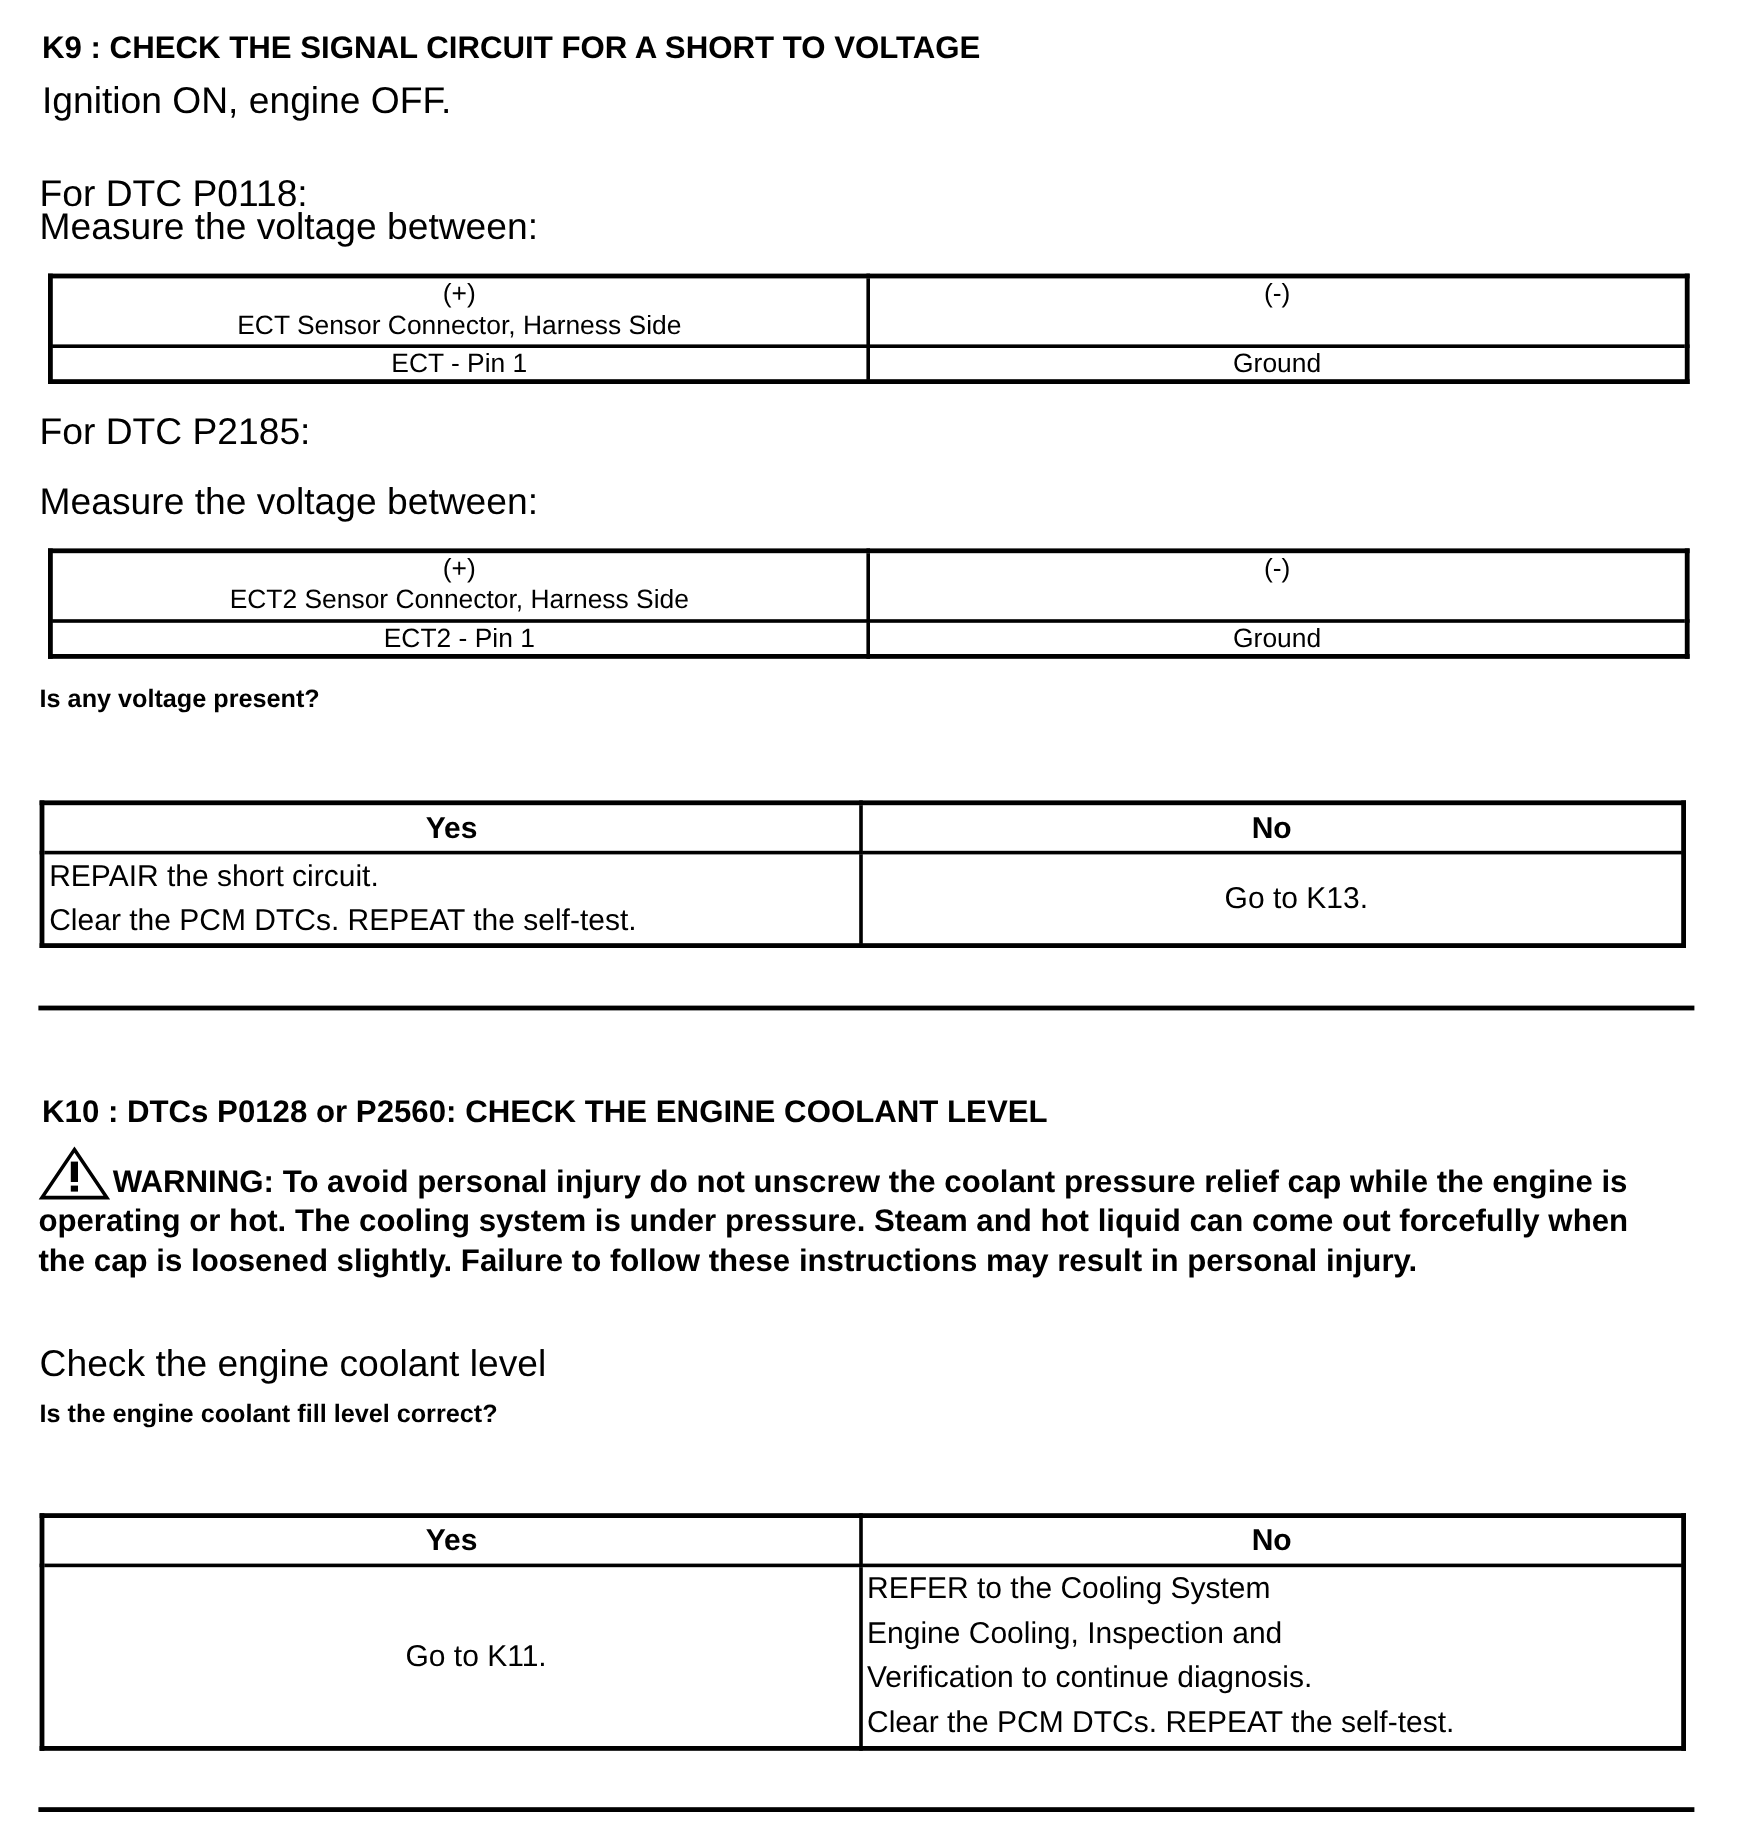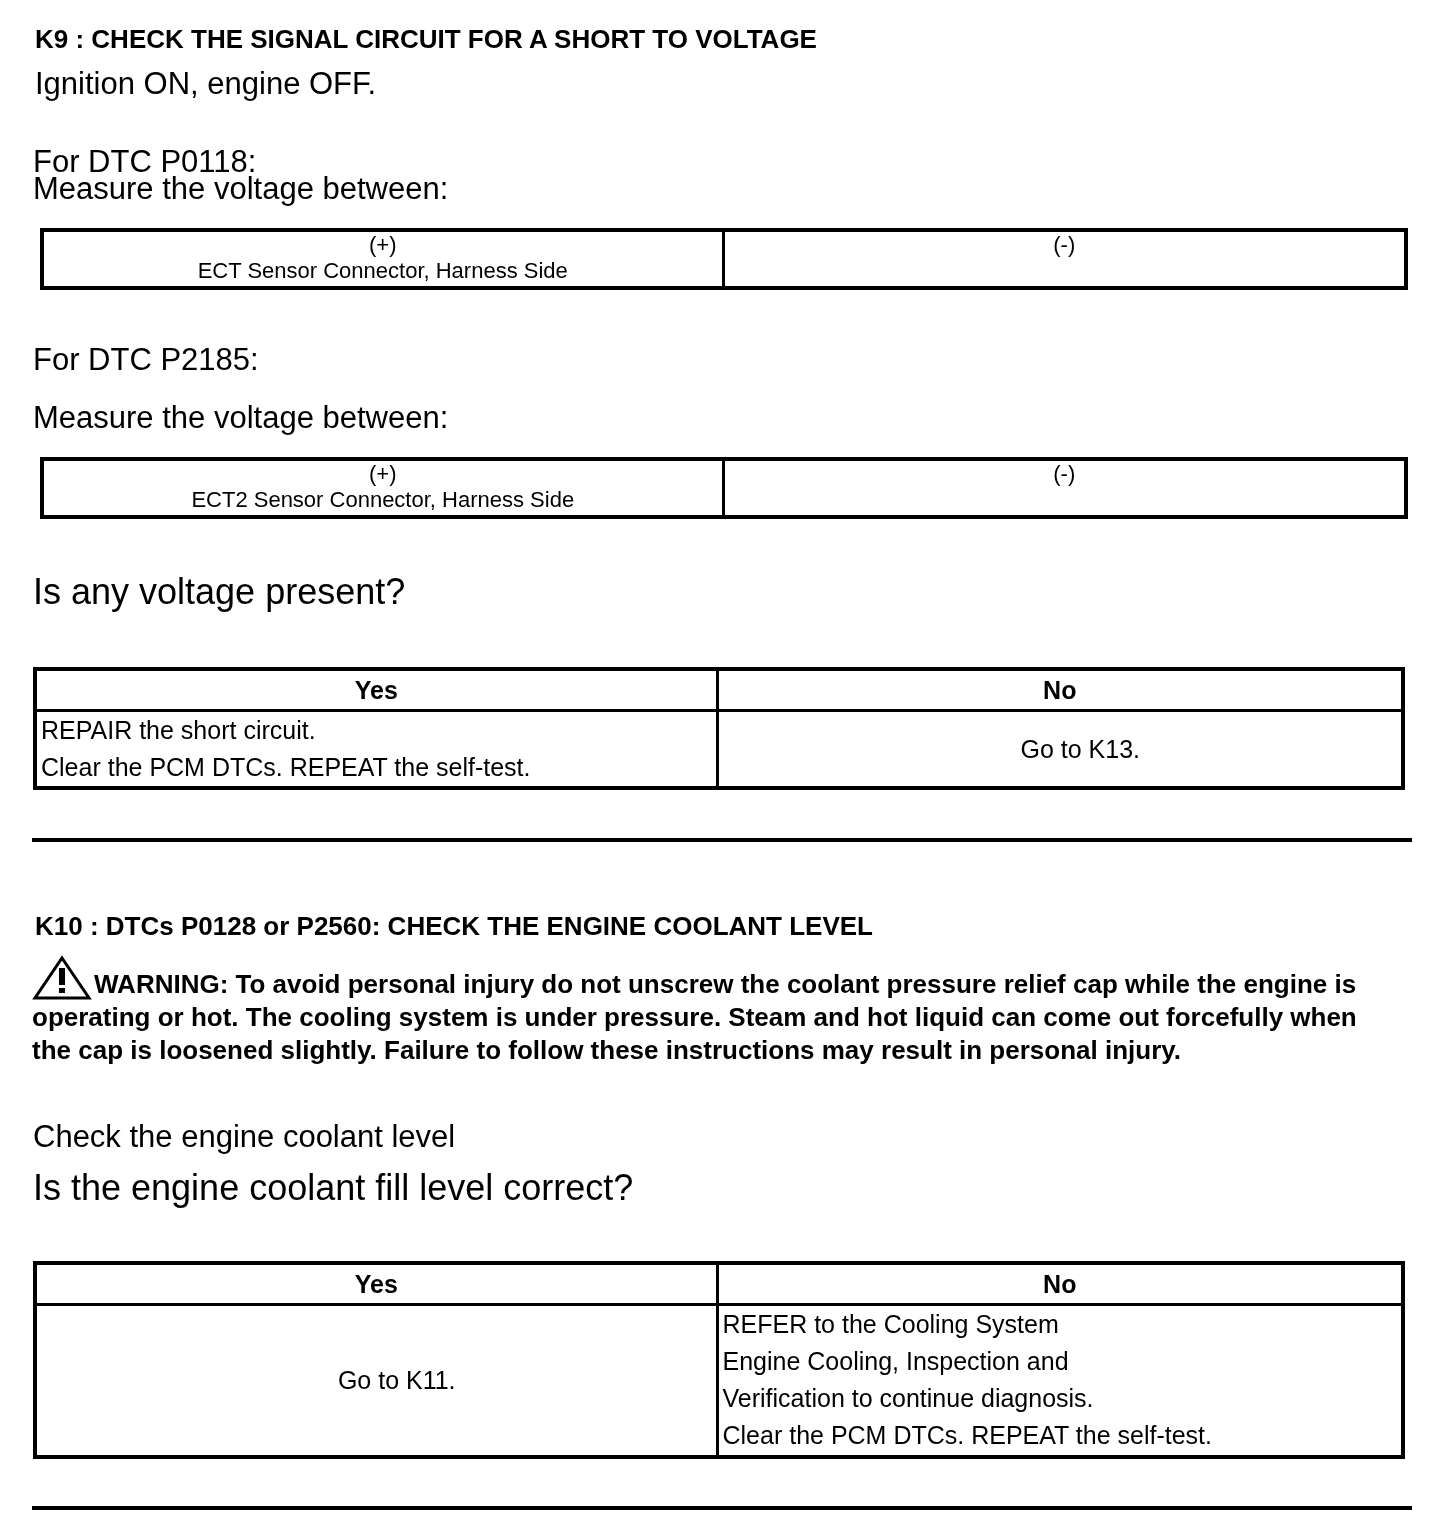--- a/index.html
+++ b/index.html
@@ -3,21 +3,21 @@
   <meta charset="utf-8">
   <style>
     html, body { margin: 0; padding: 0; background: #ffffff; }
     body {
       width: 1456px; height: 1536px; position: relative; overflow: hidden;
       font-family: "Liberation Sans", "DejaVu Sans", sans-serif; color: #000;
     }
     .abs { position: absolute; text-align: right; }
     .step-title { font-weight: bold; font-size: 26px; letter-spacing: 0px; white-space: nowrap; }
     .body-text { font-size: 31px; white-space: nowrap; }
-    .bold-q { font-size: 36px; font-weight: normal; white-space: nowrap; }
+    .bold-q { font-size: 21px; font-weight: bold; white-space: nowrap; }
     table.meas {
       position: absolute; border-collapse: collapse; table-layout: fixed;
       border: 4px solid #000;
     }
     table.meas td {
       border: 3px solid #000; text-align: center; font-size: 22px; padding: 0;
       line-height: 26px; vertical-align: top;
     }
     table.yn {
       position: absolute; border-collapse: collapse; table-layout: fixed;
@@ -49,40 +49,48 @@
   <tbody>
       <tr style="height:58px;">
     <td>
       <div>(+)</div>
       <div>ECT Sensor Connector, Harness Side</div>
     </td>
     <td>
       <div>(-)</div>
     </td>
   </tr>
+  <tr style="height:28px;">
+    <td>ECT - Pin 1</td>
+    <td>Ground</td>
+  </tr>
 </tbody>
   </table>
 
 <div class="abs body-text" style="left:33px; top:342px;">For DTC P2185:</div>
 <div class="abs body-text" style="left:33px; top:400px;">Measure the voltage between:</div>
 
 <table class="meas" style="left:40px; top:457px; width:1364px;">
   <colgroup>
       <col style="width:681px">
       <col style="width:683px">
     </colgroup>
   <tbody>
       <tr style="height:58px;">
     <td>
       <div>(+)</div>
       <div>ECT2 Sensor Connector, Harness Side</div>
     </td>
     <td>
       <div>(-)</div>
     </td>
+  </tr>
+  <tr style="height:28px;">
+    <td>ECT2 - Pin 1</td>
+    <td>Ground</td>
   </tr>
 </tbody>
   </table>
 
 <div class="abs bold-q" style="left:33px; top:571px;">Is any voltage present?</div>
 
 <table class="yn" style="left:33px; top:667px; width:1368px;">
   <colgroup>
       <col style="width:682px">
       <col style="width:686px">

